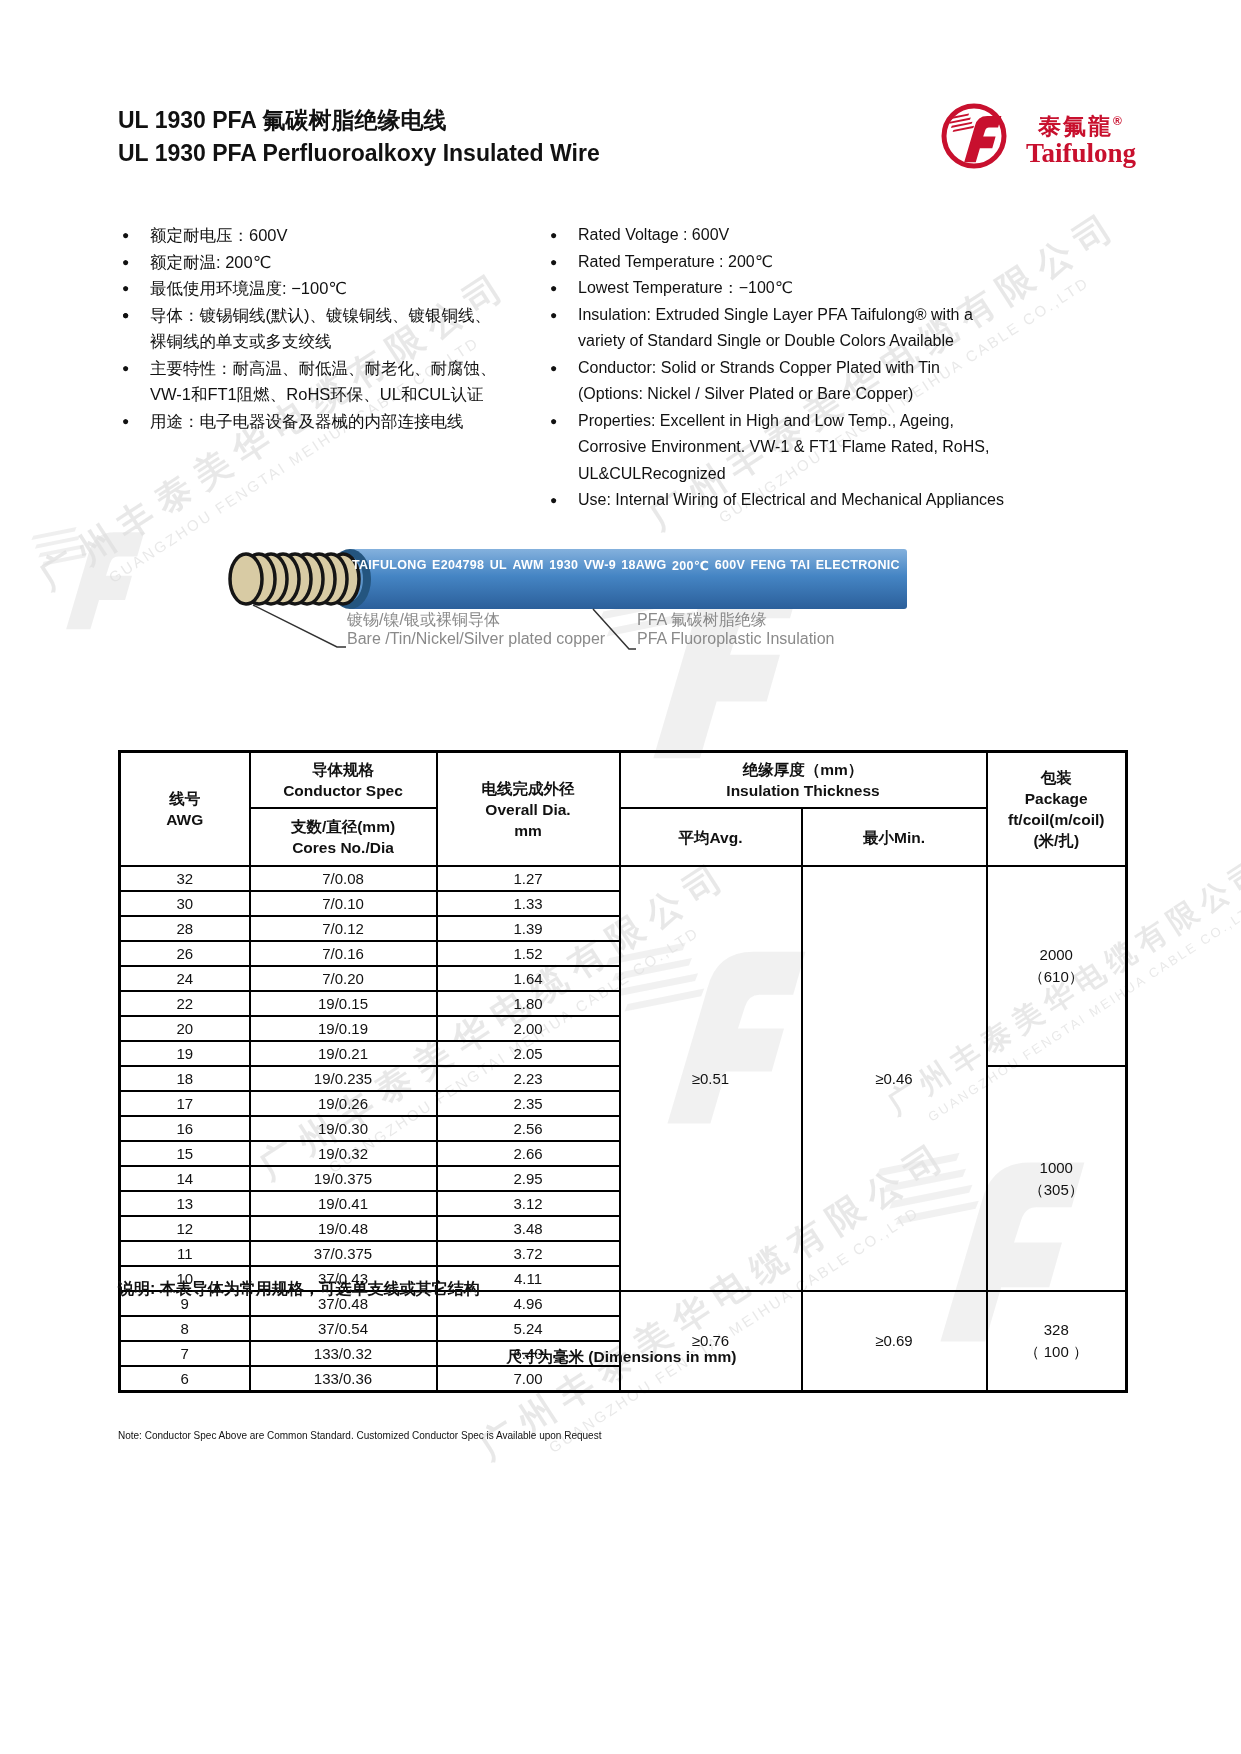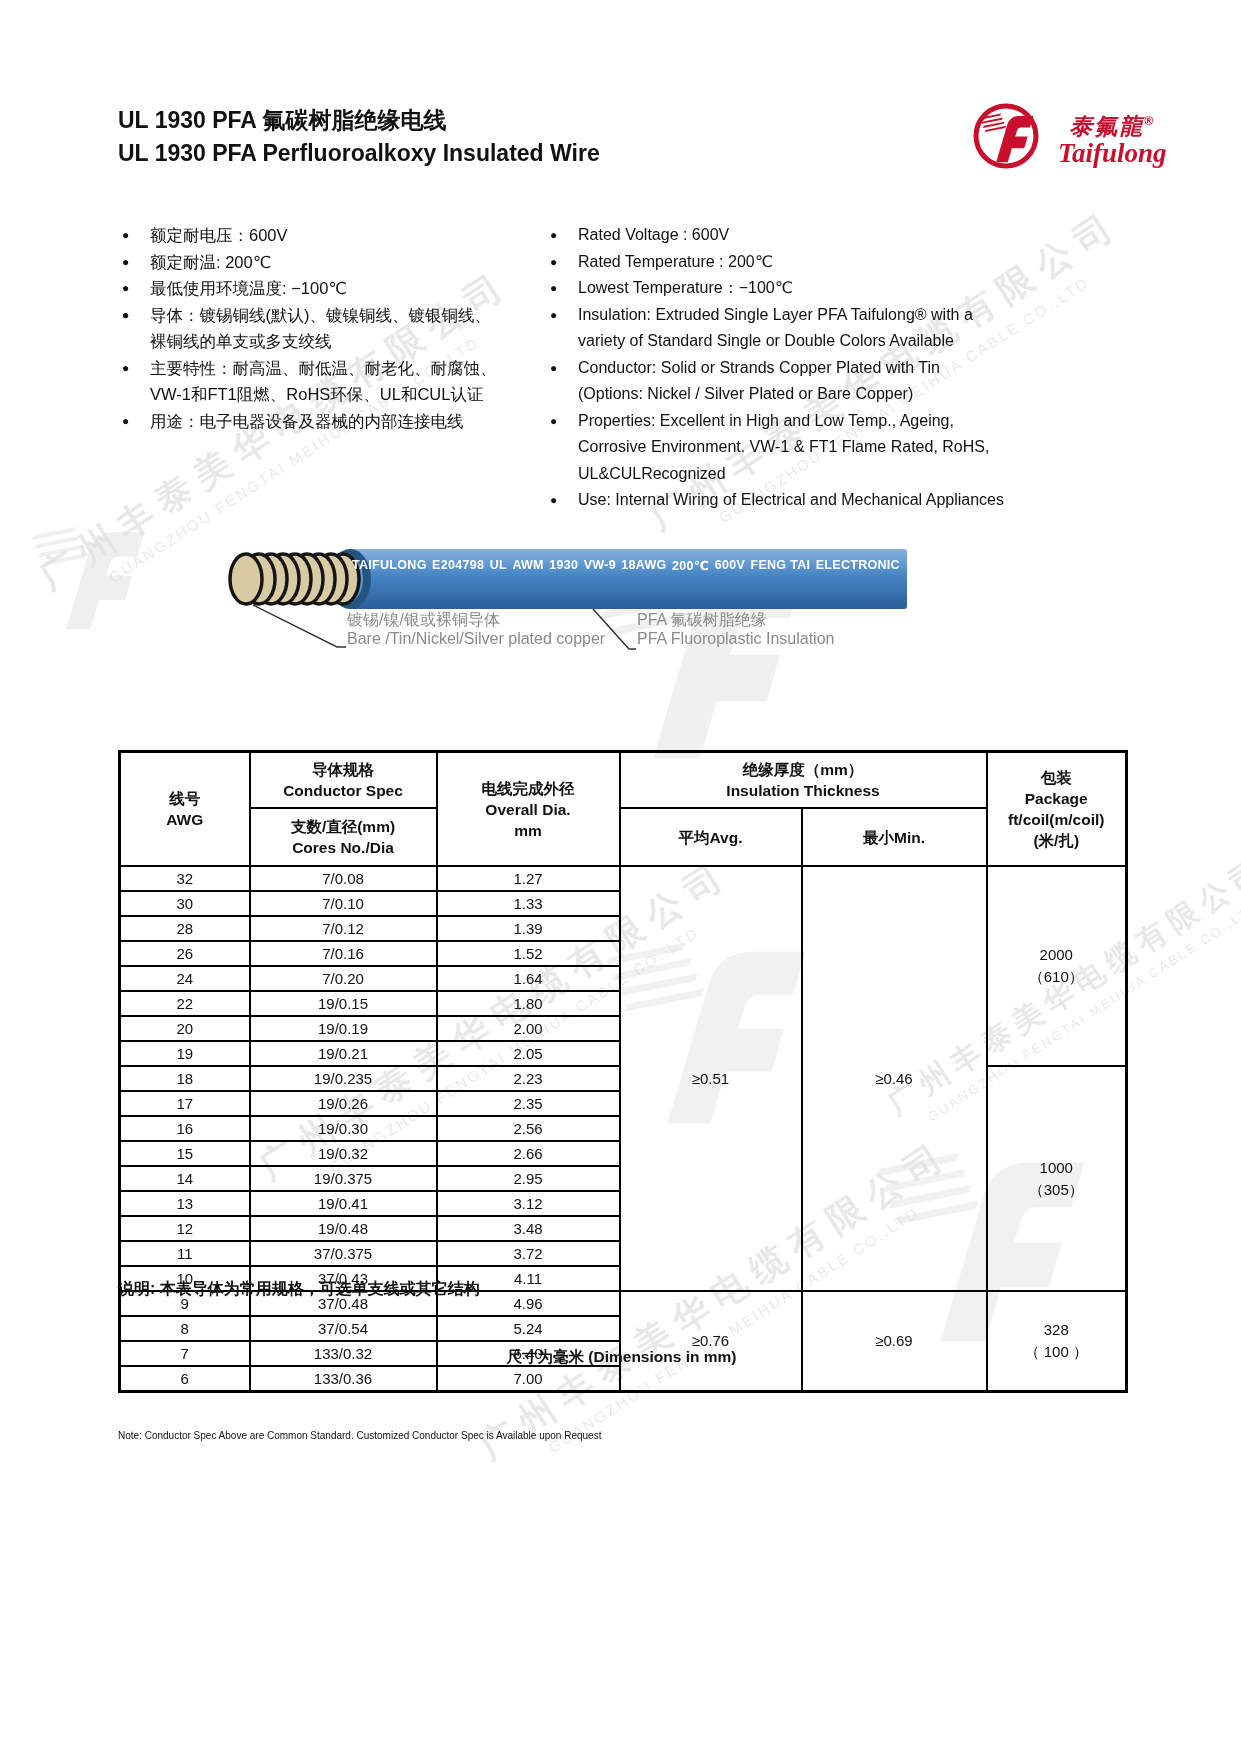--- a/index.html
+++ b/index.html
@@ -6,21 +6,21 @@
   #page{position:relative;width:1241px;height:1754px;background:#ffffff;margin:0 auto;overflow:hidden;
         font-family:"Liberation Sans","DejaVu Sans",sans-serif;color:#111;}
   
   .wm{position:absolute;transform:rotate(-33deg);transform-origin:left top;color:#d7d7d7;opacity:.55;
       text-align:center;pointer-events:none;white-space:nowrap;}
   .wm .l1{display:block;font-size:36px;letter-spacing:10px;font-weight:600;}
   .wm .l2{display:block;font-size:15px;letter-spacing:2.5px;margin-top:2px;}
   .ftwm{position:absolute;opacity:.5;pointer-events:none;}
   
   #title{position:absolute;left:118px;top:104px;font-weight:bold;font-size:23px;line-height:33px;}
-  #logo{position:absolute;left:970px;top:98px;display:flex;align-items:center;font-style:italic;}
+  #logo{position:absolute;left:938px;top:98px;display:flex;align-items:center;}
   #logo .brandcol{margin-left:10px;text-align:center;}
   #brand-zh{color:#c8102e;font-size:23px;font-weight:bold;letter-spacing:2px;line-height:26px;}
   #brand-zh sup{font-size:12px;}
   #brand-en{color:#c8102e;font-size:27px;font-weight:bold;font-family:"Liberation Serif","DejaVu Serif",serif;line-height:30px;}
   
   .speclist{position:absolute;top:222px;}
   #specs-zh{left:120px;width:430px;}
   #specs-en{left:548px;width:512px;}
   .spec{position:relative;padding-left:30px;font-size:16.5px;line-height:26.5px;white-space:pre-line;}
   #specs-en .spec{font-size:16px;}

